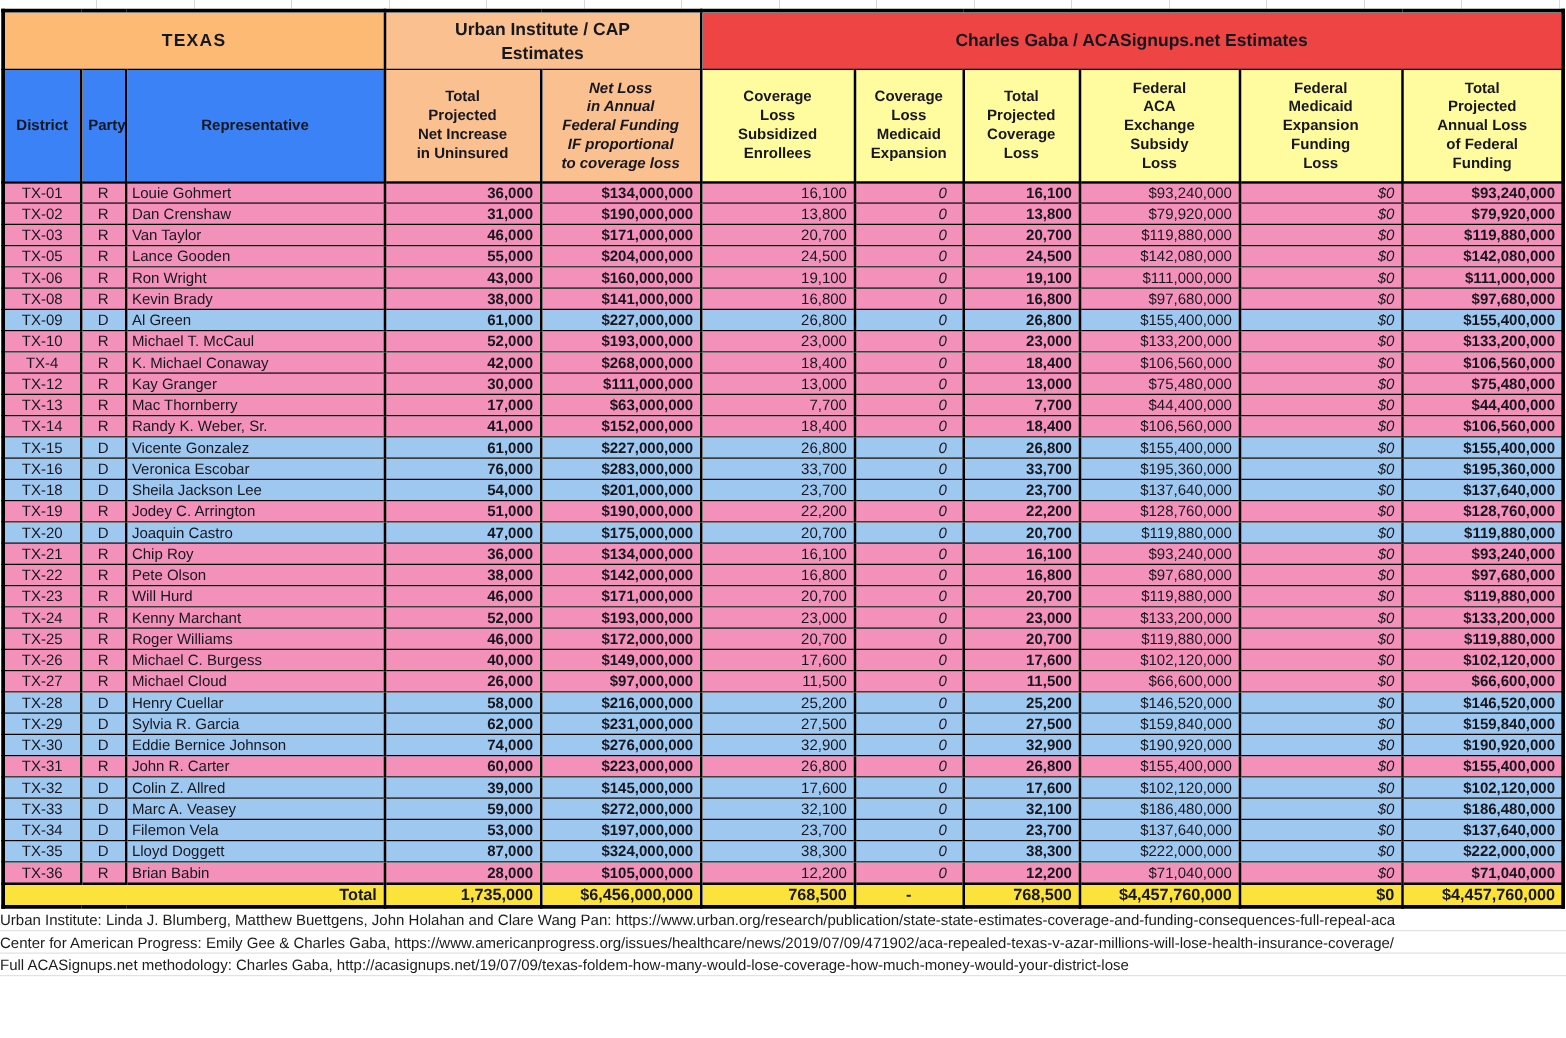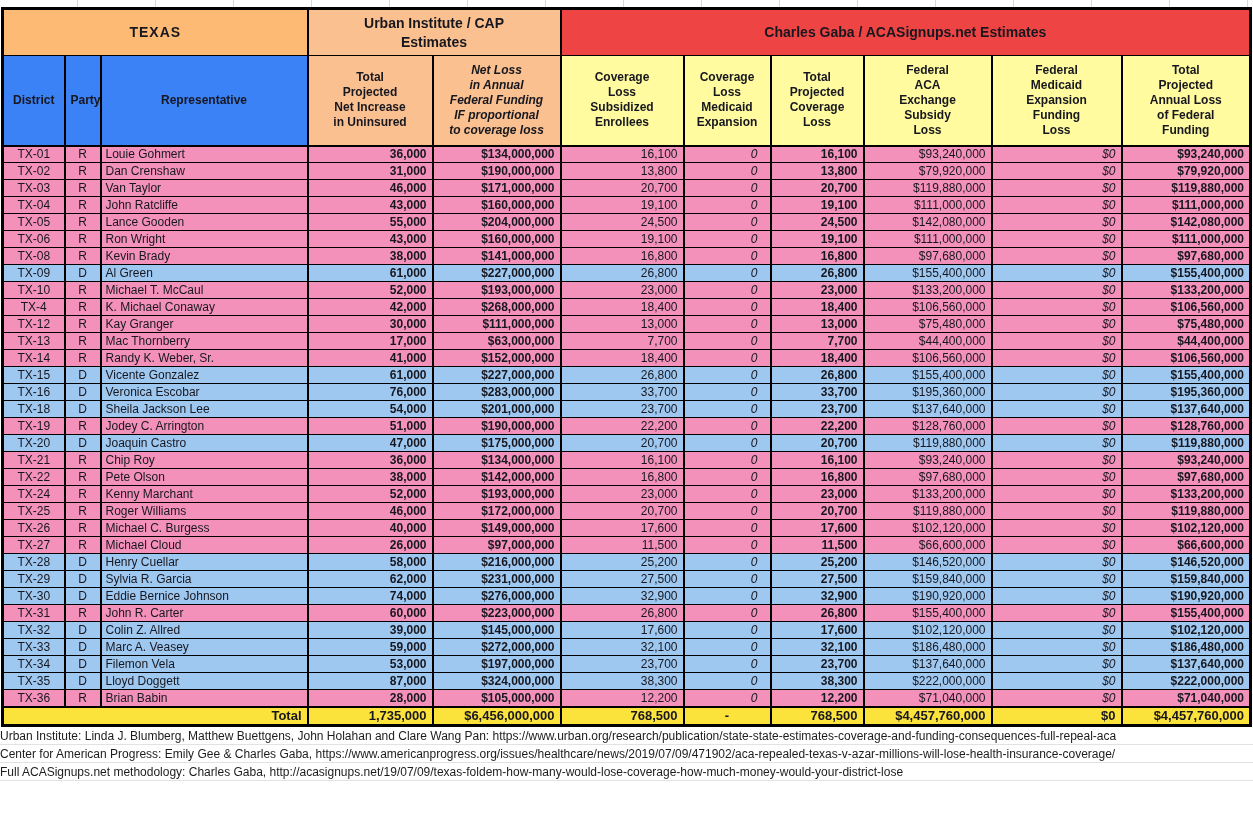--- a/index.html
+++ b/index.html
@@ -163,33 +163,20 @@
     <td class="t-r b">46,000</td>
     <td class="t-r b">$171,000,000</td>
     <td class="t-r">20,700</td>
     <td class="t-r i med">0</td>
     <td class="t-r b">20,700</td>
     <td class="t-r">$119,880,000</td>
     <td class="t-r i">$0</td>
     <td class="t-r b">$119,880,000</td>
   </tr>
       <tr class="gop">
-    <td class="t-c">TX-04</td>
-    <td class="t-c">R</td>
-    <td class="t-l">John Ratcliffe</td>
-    <td class="t-r b">43,000</td>
-    <td class="t-r b">$160,000,000</td>
-    <td class="t-r">19,100</td>
-    <td class="t-r i med">0</td>
-    <td class="t-r b">19,100</td>
-    <td class="t-r">$111,000,000</td>
-    <td class="t-r i">$0</td>
-    <td class="t-r b">$111,000,000</td>
-  </tr>
-      <tr class="gop">
     <td class="t-c">TX-05</td>
     <td class="t-c">R</td>
     <td class="t-l">Lance Gooden</td>
     <td class="t-r b">55,000</td>
     <td class="t-r b">$204,000,000</td>
     <td class="t-r">24,500</td>
     <td class="t-r i med">0</td>
     <td class="t-r b">24,500</td>
     <td class="t-r">$142,080,000</td>
     <td class="t-r i">$0</td>
@@ -382,20 +369,33 @@
     <td class="t-c">R</td>
     <td class="t-l">Pete Olson</td>
     <td class="t-r b">38,000</td>
     <td class="t-r b">$142,000,000</td>
     <td class="t-r">16,800</td>
     <td class="t-r i med">0</td>
     <td class="t-r b">16,800</td>
     <td class="t-r">$97,680,000</td>
     <td class="t-r i">$0</td>
     <td class="t-r b">$97,680,000</td>
+  </tr>
+      <tr class="gop">
+    <td class="t-c">TX-23</td>
+    <td class="t-c">R</td>
+    <td class="t-l">Will Hurd</td>
+    <td class="t-r b">46,000</td>
+    <td class="t-r b">$171,000,000</td>
+    <td class="t-r">20,700</td>
+    <td class="t-r i med">0</td>
+    <td class="t-r b">20,700</td>
+    <td class="t-r">$119,880,000</td>
+    <td class="t-r i">$0</td>
+    <td class="t-r b">$119,880,000</td>
   </tr>
       <tr class="gop">
     <td class="t-c">TX-24</td>
     <td class="t-c">R</td>
     <td class="t-l">Kenny Marchant</td>
     <td class="t-r b">52,000</td>
     <td class="t-r b">$193,000,000</td>
     <td class="t-r">23,000</td>
     <td class="t-r i med">0</td>
     <td class="t-r b">23,000</td>

